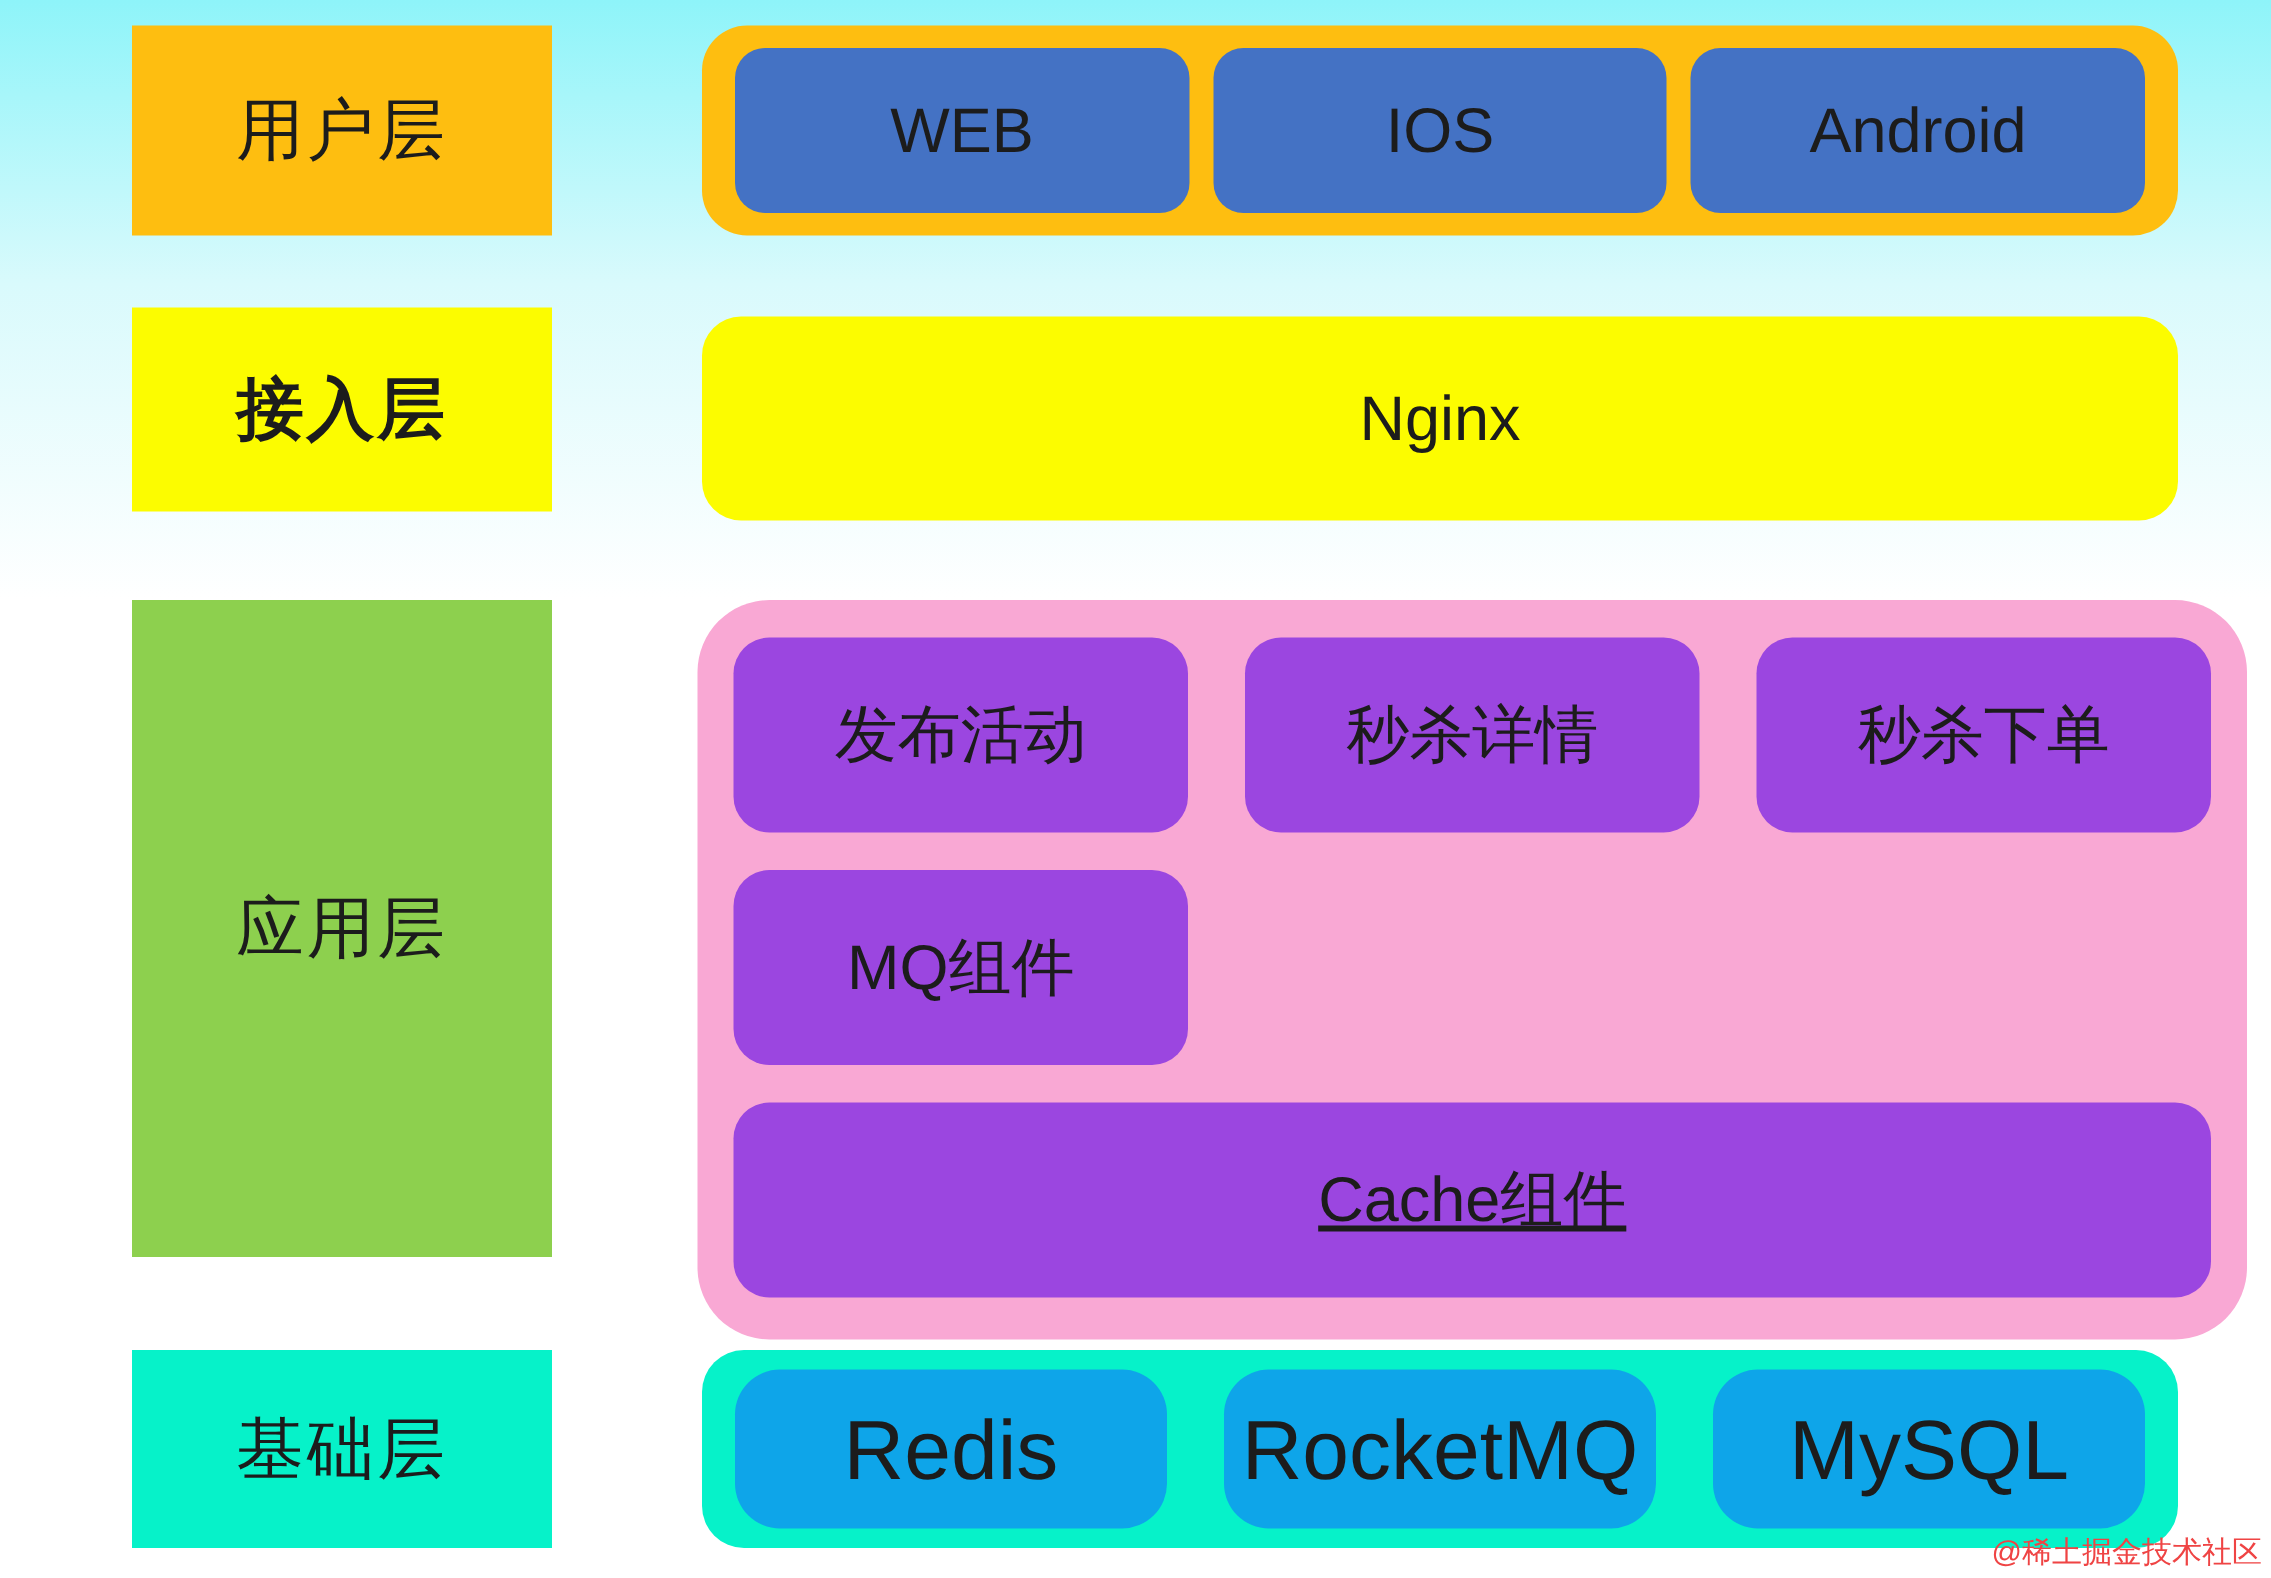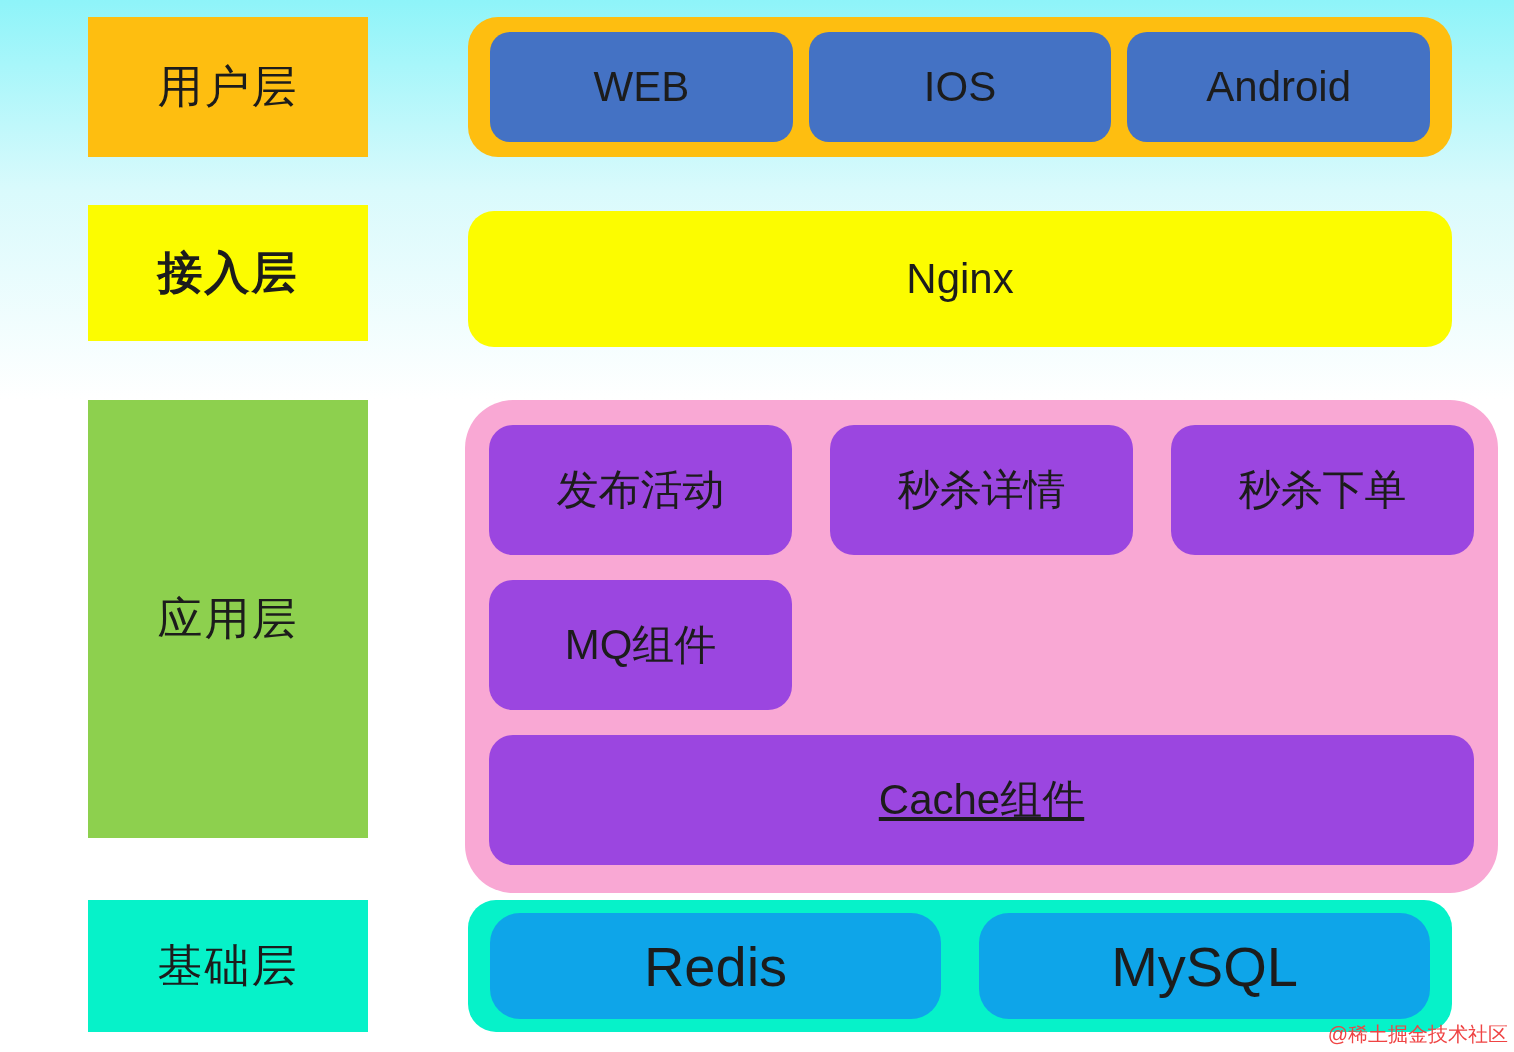--- a/index.html
+++ b/index.html
@@ -133,16 +133,17 @@
   <div class="app-box">秒杀详情</div>
   <div class="app-box">秒杀下单</div>
   <div class="app-box">MQ组件</div>
   <div class="app-box app-box-wide">Cache组件</div>
 </div>
 
 <div class="abs label-box label-infra">基础层</div>
 
 <div class="abs row-container infra-container">
   <div class="infra-box">Redis</div>
+  <div class="infra-box">RocketMQ</div>
   <div class="infra-box">MySQL</div>
 </div>
 
 <div class="abs watermark">@稀土掘金技术社区</div>
 
 </body></html>

